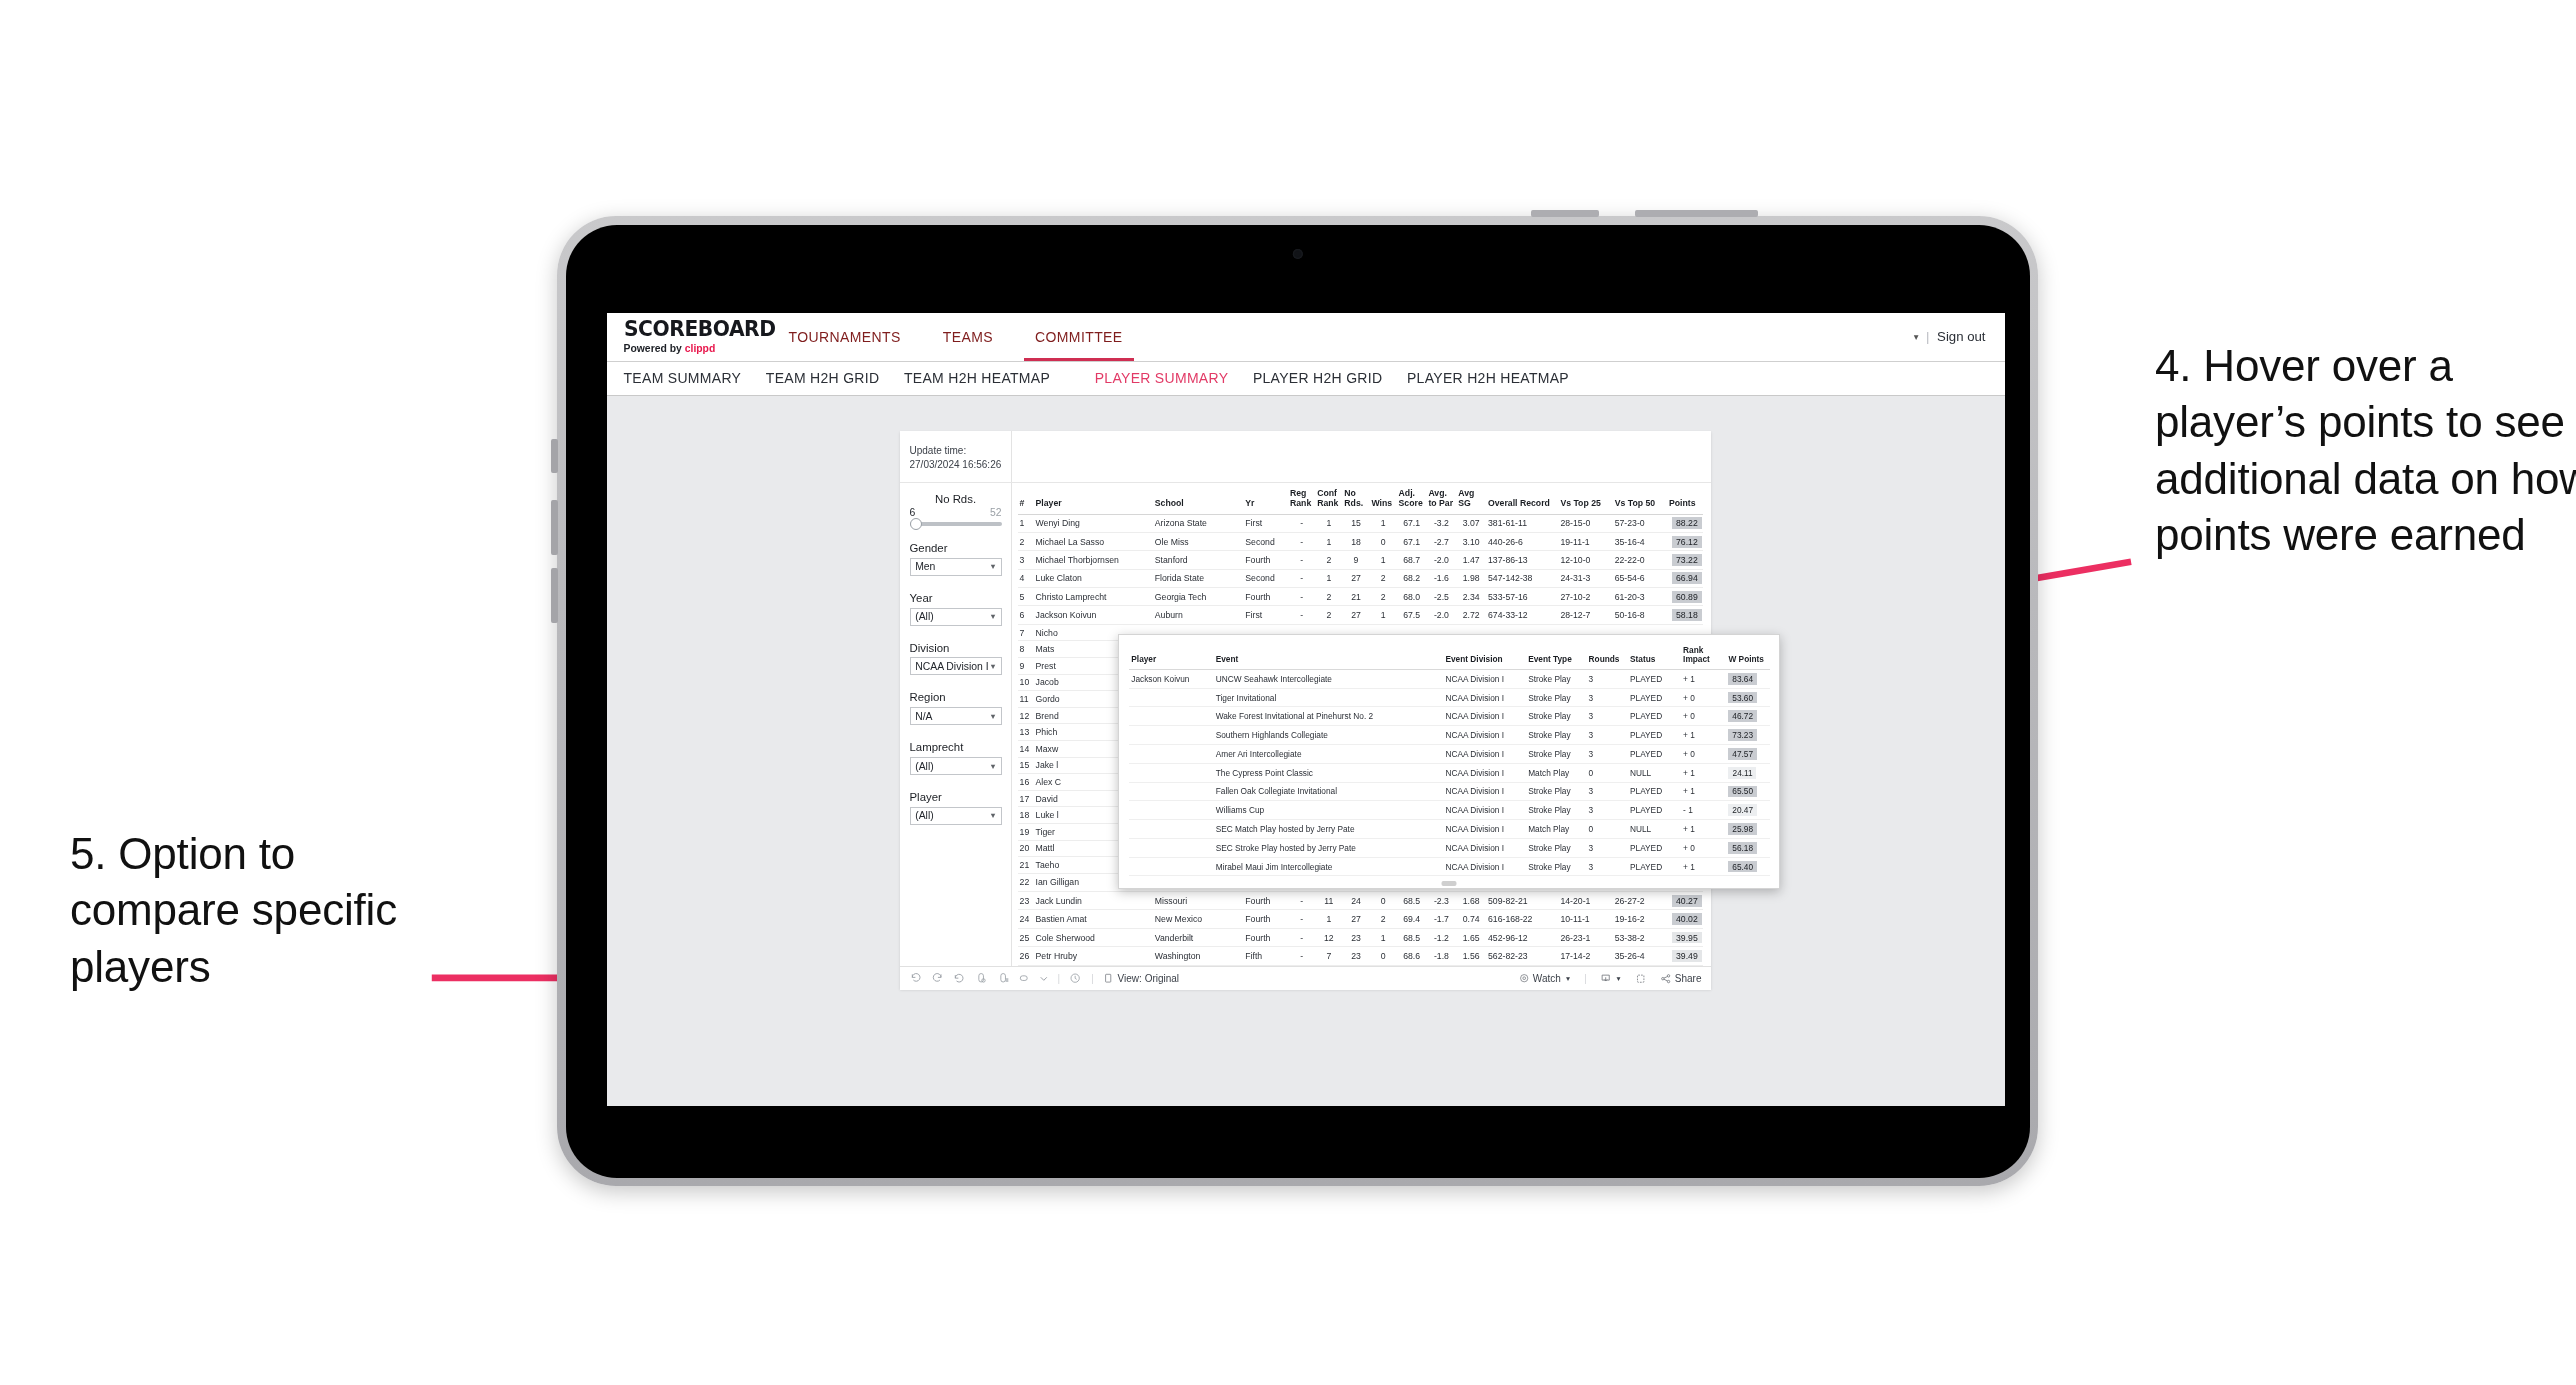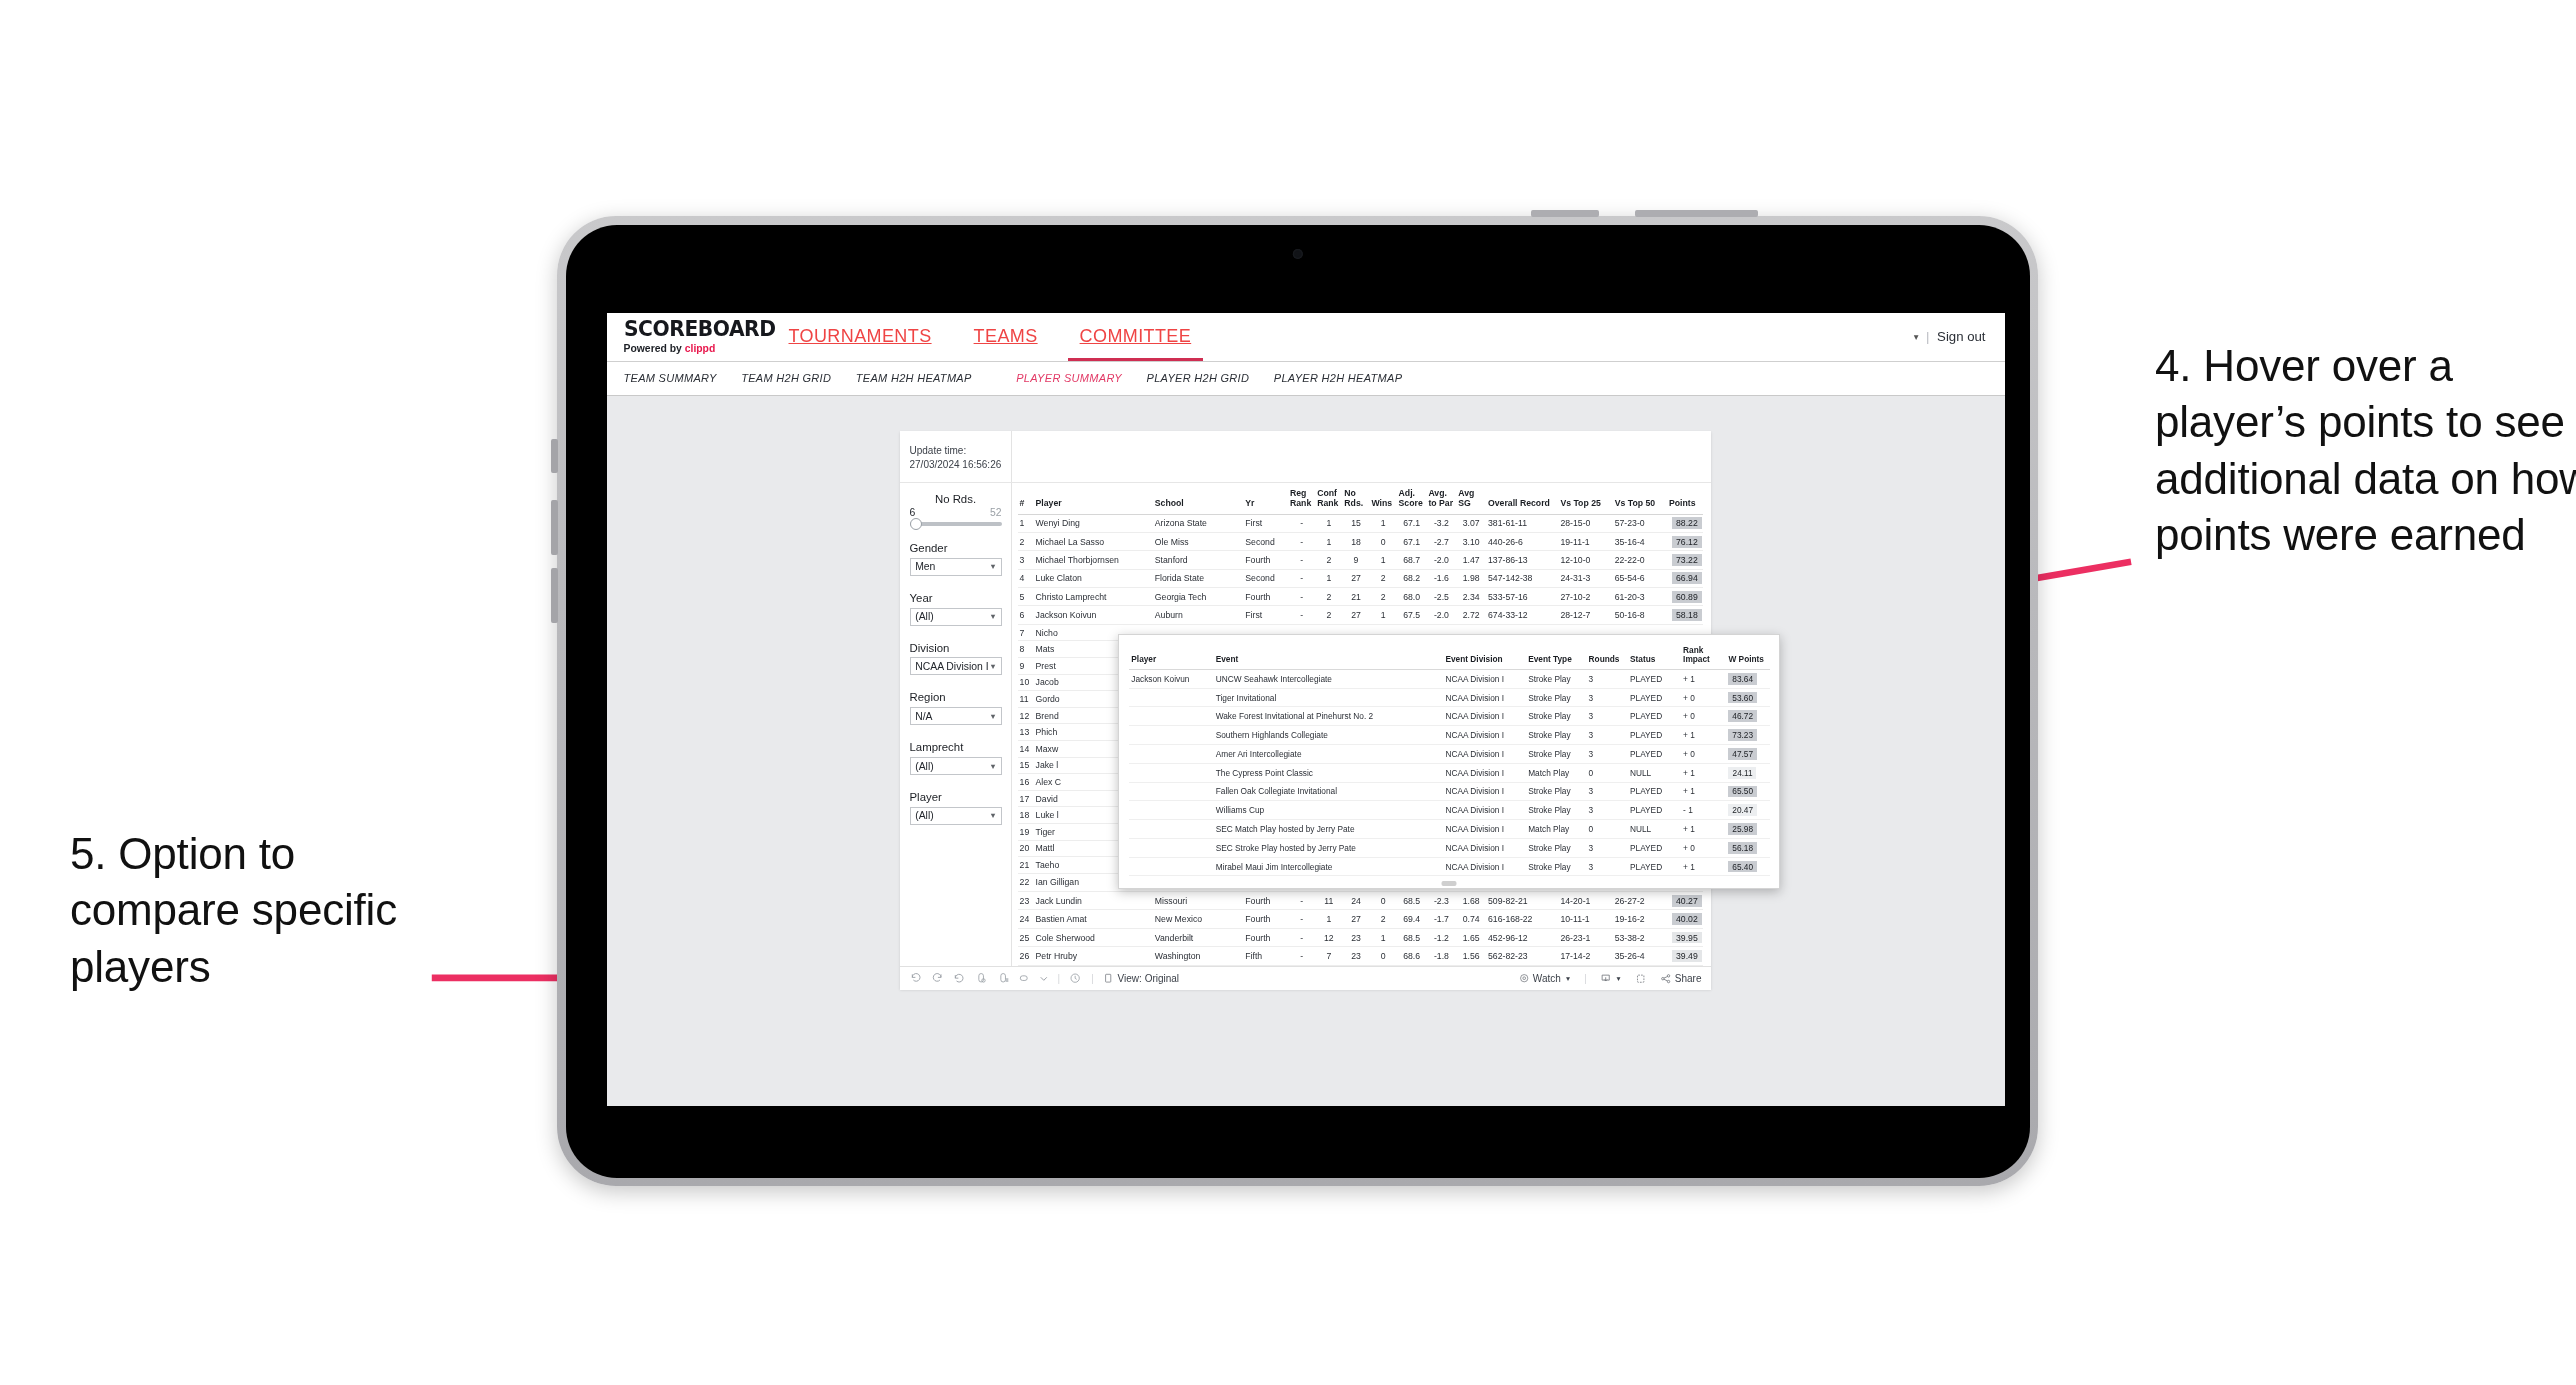--- a/index.html
+++ b/index.html
@@ -70,41 +70,41 @@
   .brand-title {
     font-family: "DejaVu Sans", sans-serif;
     font-weight: 700; font-size: 22px; letter-spacing: -0.5px;
     color: #16181d; line-height: 1.0;
     transform: scaleX(0.92); transform-origin: left center;
   }
   .brand-sub { font-size: 10.4px; color: #1d2026; margin-top: 2.8px; font-weight: 600;}
   .brand-sub b { color: #e8174c; font-weight: 700; }
   .nav-items { display: flex; align-items: center; gap: 0; }
   .nav-item {
-    font-size: 18px; color: #ef4444; letter-spacing: 0.4px;
+    font-size: 14px; color: #7f1d1d; letter-spacing: 0.4px;
     padding: 0 21px; height: 49px; display: flex; align-items: center;
-    position: relative; cursor: pointer; text-decoration: underline;
+    position: relative; cursor: pointer;
   }
   .nav-item.active::after {
     content: ""; position: absolute; left: 9.5px; right: 9.5px; bottom: 0;
     height: 2.8px; background: #cf2e52;
   }
   .nav-right {
     margin-left: auto; display: flex; align-items: center; gap: 7.6px;
     padding-right: 19px; font-size: 13.2px; color: #2b2f36;
   }
   .nav-right .sep { color: #b9bcc2; }
   .nav-caret { font-size: 9.5px; color: #555; }
 
   
   .subnav {
     height: 34px; background: #fff; display: flex; align-items: center;
     padding-left: 17px; gap: 24.6px; border-bottom: 0.9px solid #c9c9c9;
   }
-  .subnav-item { font-size: 11px; color: #2b2f36; letter-spacing: 0.3px; cursor: pointer; font-style: italic; }
+  .subnav-item { font-size: 14px; color: #2b2f36; letter-spacing: 0.3px; cursor: pointer; }
   .subnav-item.active { color: #e23a66; margin-left: 20px; }
 
   
   .workspace { background: #e9eaec; height: 710px; padding-top: 35px; }
   .viz {
     width: 811px; margin: 0 auto; background: #fff;
     box-shadow: 0 0.9px 2.8px rgba(0,0,0,.12);
     position: relative;
   }
 

